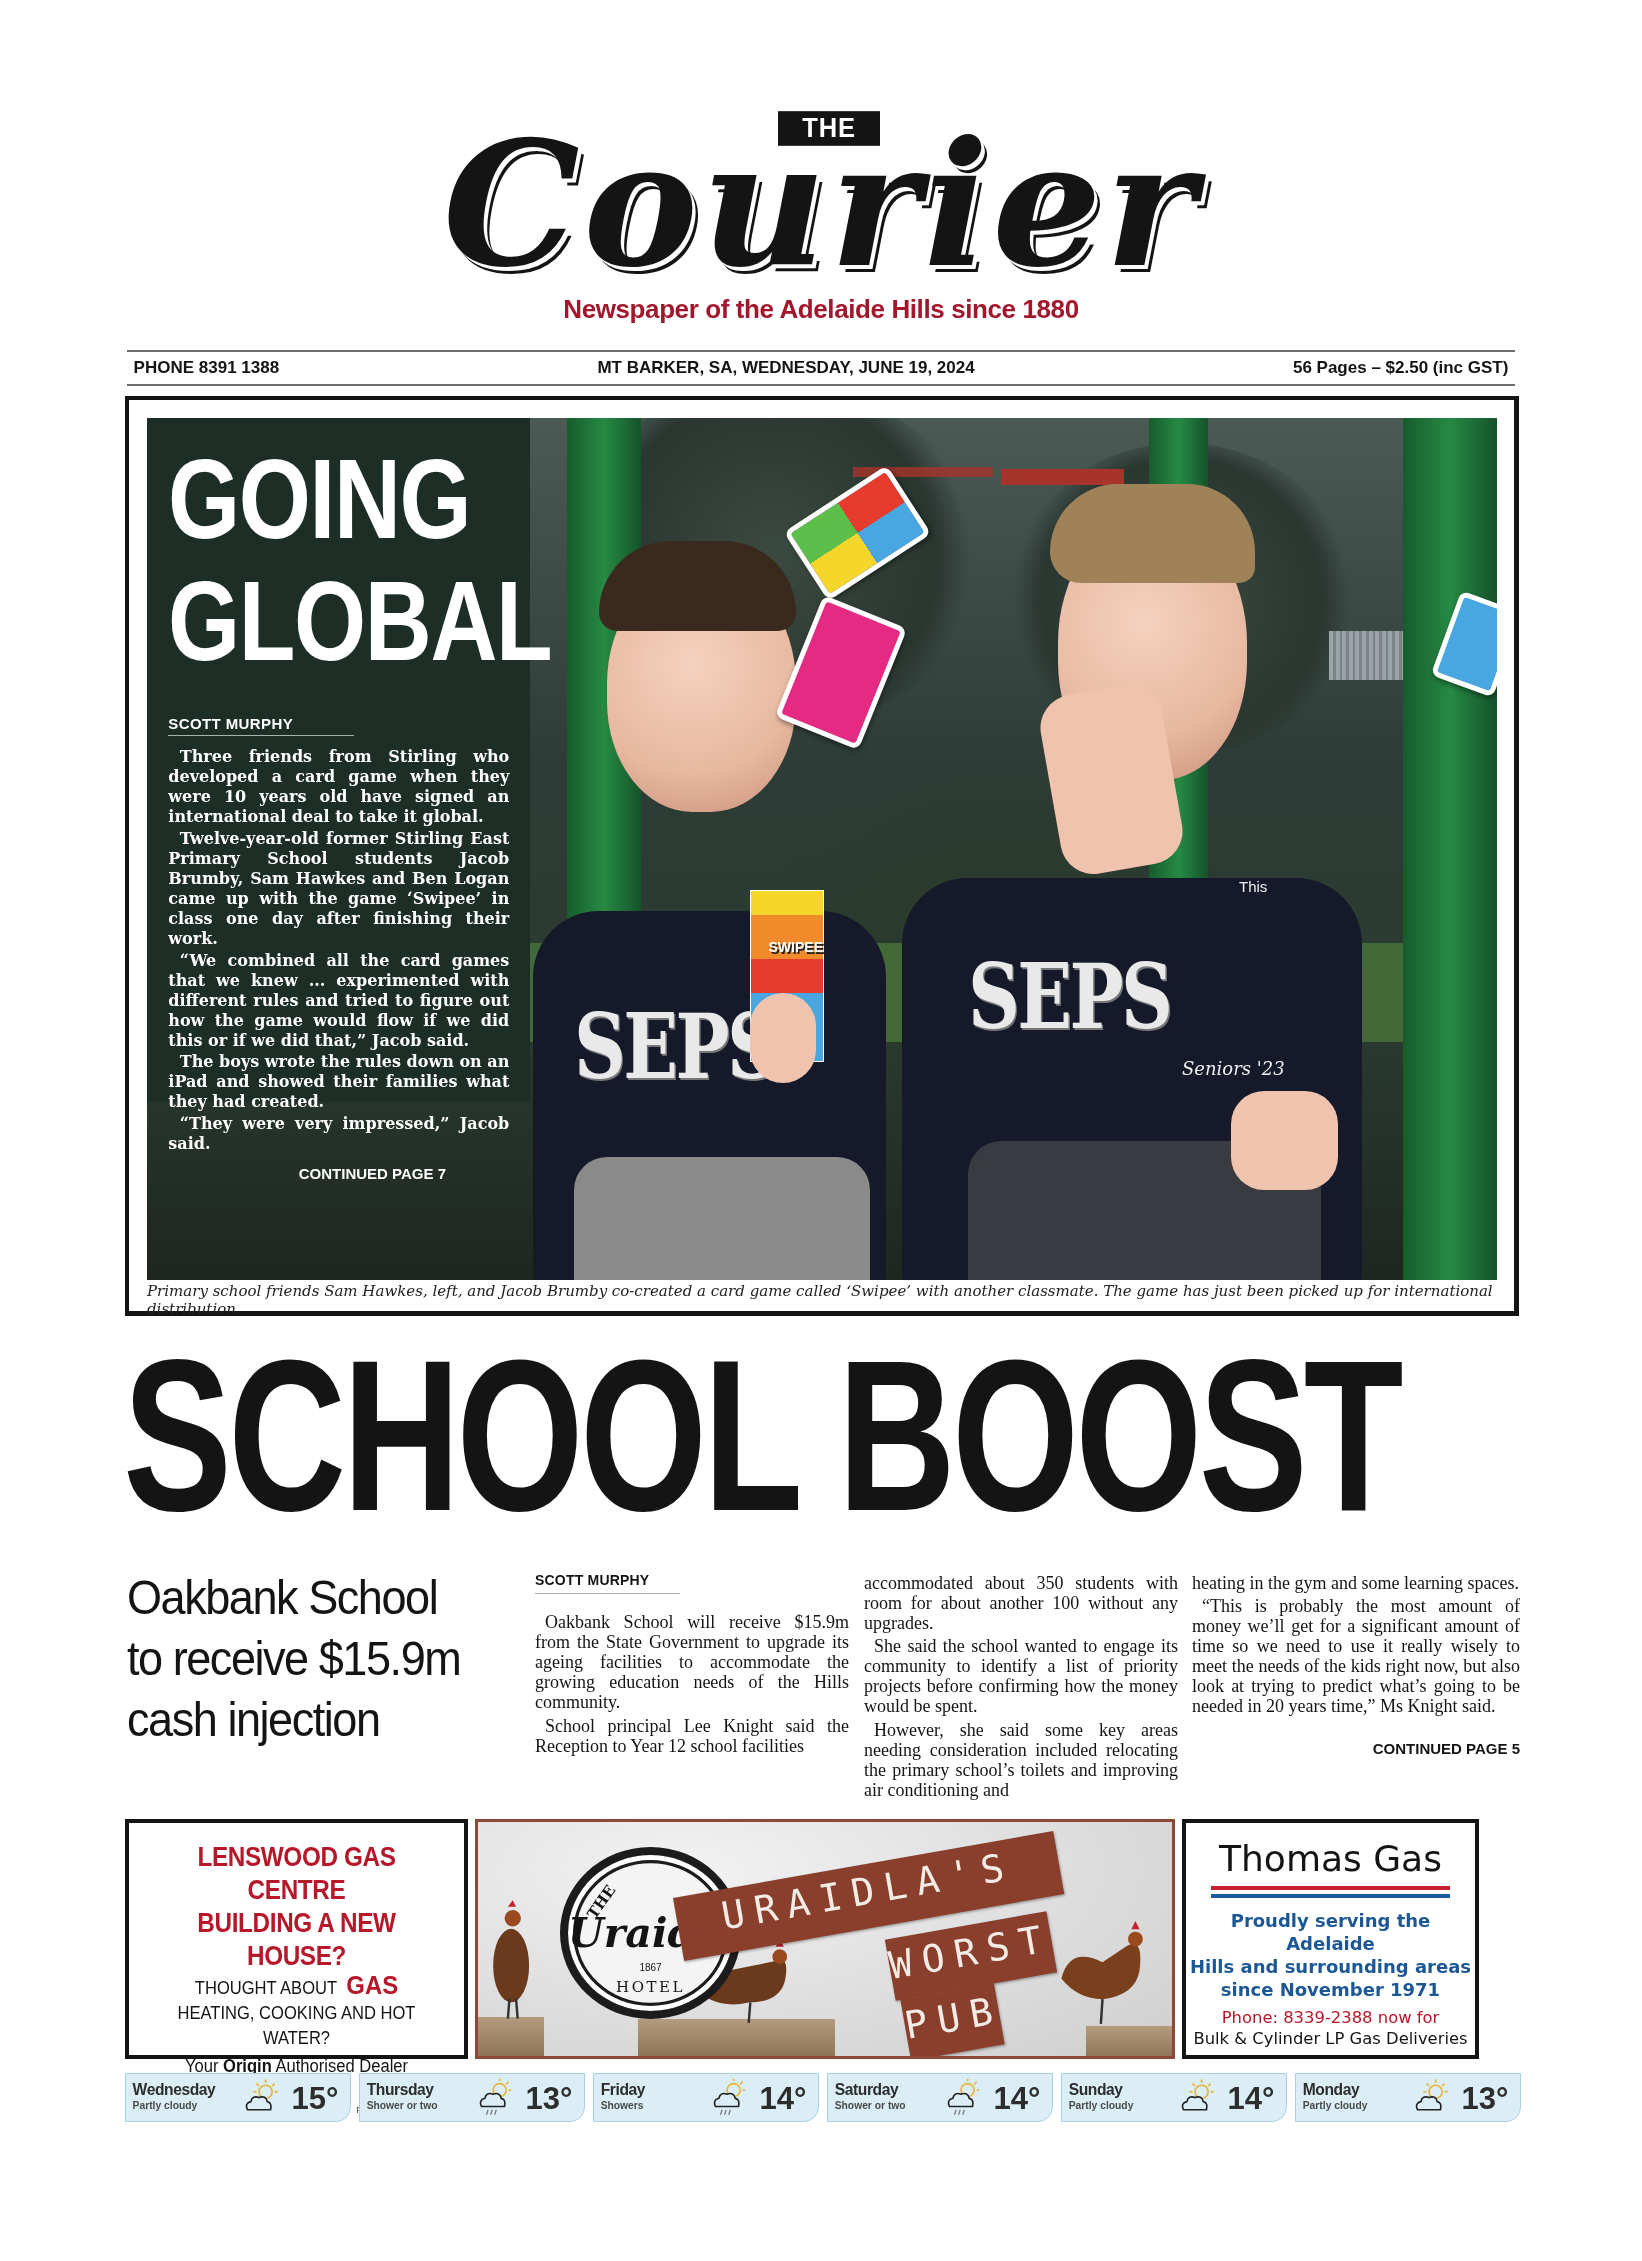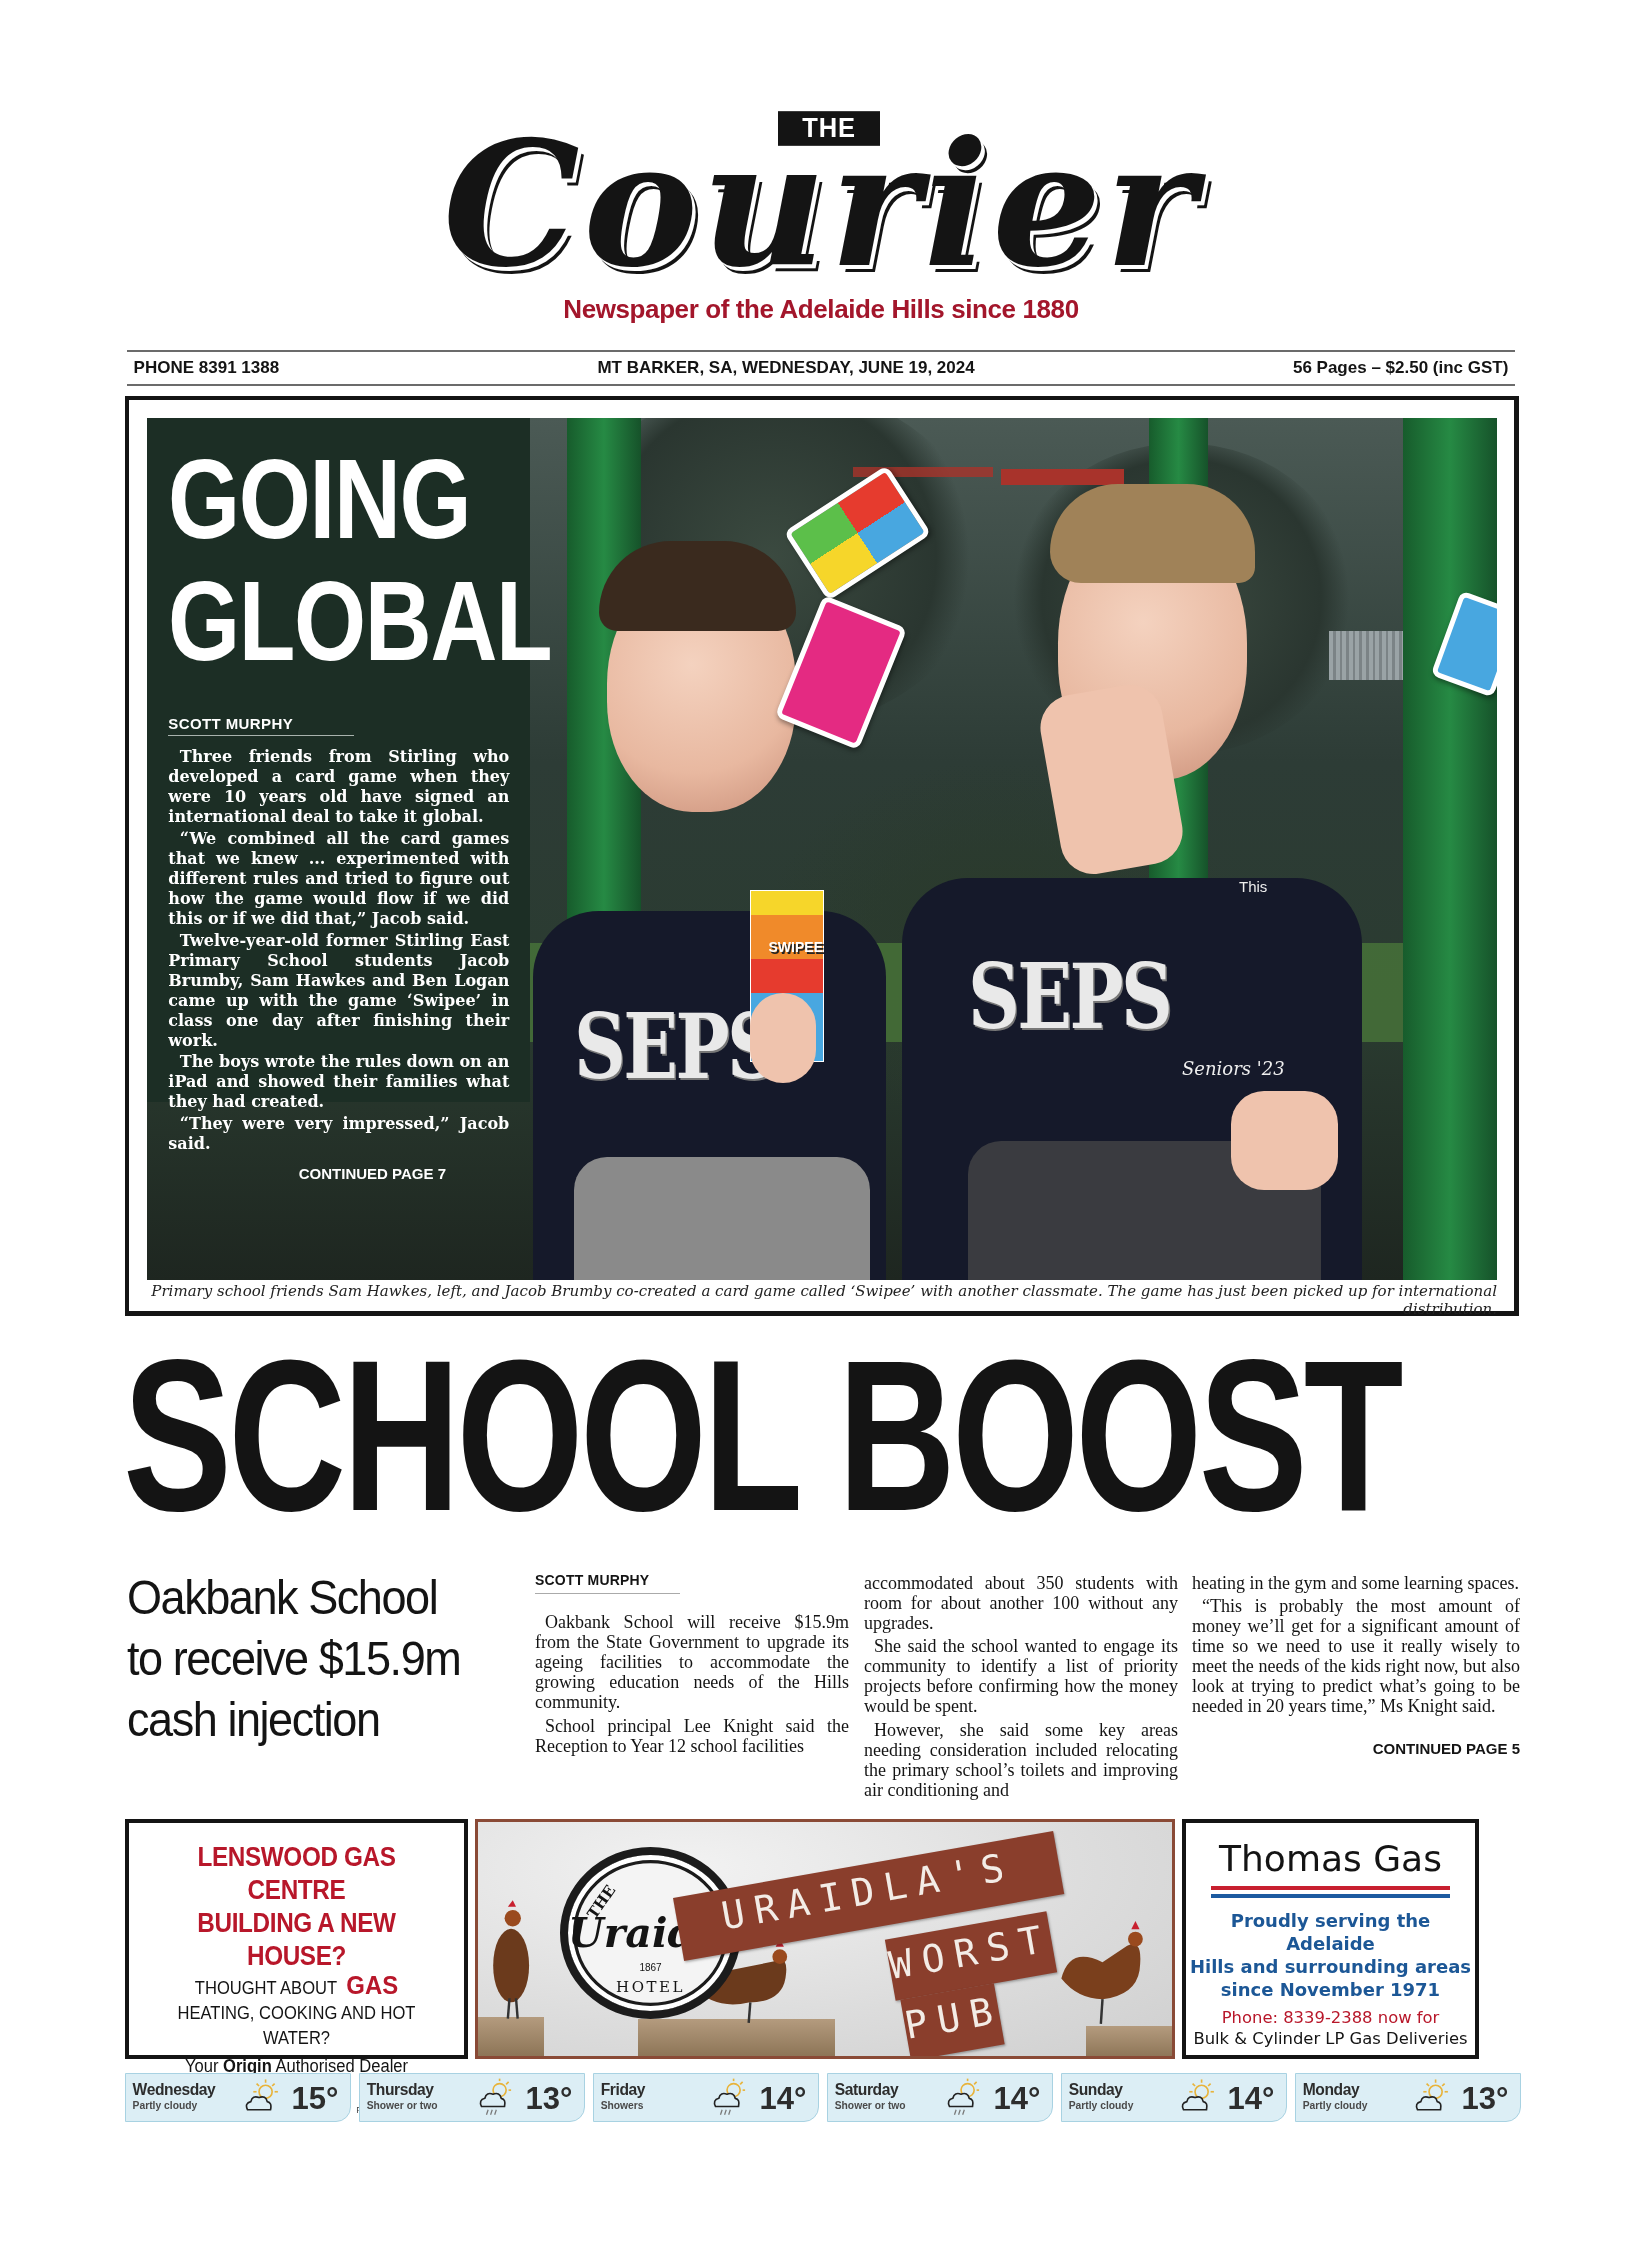--- a/index.html
+++ b/index.html
@@ -69,21 +69,21 @@
   .hair { position: absolute; }
   .jacket { position: absolute; background: #15192a; border-radius: 66px 66px 0 0; }
   .jacket-text { position: absolute; color: #e9e9e9; font-family: "DejaVu Serif", serif; font-weight: bold; font-size: 90px; letter-spacing: -3.3px; text-shadow: 1.6px 1.6px 0 #777; transform: scaleX(0.8); transform-origin: left; }
   .pants { position: absolute; border-radius: 33px 33px 0 0; }
   .hand { position: absolute; background: #efc3ad; border-radius: 33px; }
   .card { position: absolute; border: 5px solid #fff; border-radius: 8.2px; box-shadow: 1.6px 2.5px 5px rgba(0,0,0,.4); }
   .game-box { position: absolute; background: linear-gradient(180deg, #f6d62a 0 14%, #f08a2a 14% 40%, #e63b2e 40% 60%, #48a7e0 60% 100%); border: 1.6px solid #fff; }
   .game-box span { position: absolute; left: 0; right: 0; top: 48px; text-align: right; color: #fff; font-weight: bold; font-size: 25px; text-shadow: 1.6px 1.6px 0 #222; }
 
   .caption {
-    position: absolute; left: 18px; top: 882px; width: 1350px; text-align: right;
+    position: absolute; left: 18px; top: 882px; width: 1350px; text-align: left;
     font-family: "DejaVu Serif", serif; font-style: italic; font-size: 15px; line-height: 18px; color: #222;
   }
 
   
   .main-headline {
     position: absolute; left: 123px; top: 1337px; width: 1412px; height: 197px;
     font-family: "Liberation Sans", sans-serif; font-weight: bold; font-size: 215px; line-height: 197px;
     letter-spacing: -5px; color: #141414; white-space: nowrap;
     transform: scaleX(0.76); transform-origin: left top;
   }
@@ -195,22 +195,22 @@
     <div class="card" style="left:1297px;top:181px;width:66px;height:90px;transform:rotate(20deg);background:#48a7e0;"></div>
 
     <div class="story-panel">
       <div class="lead-headline">
         <div>GOING</div>
         <div>GLOBAL</div>
       </div>
       <div class="lead-byline">SCOTT MURPHY</div>
       <div class="lead-body">
         <p>Three friends from Stirling who developed a card game when they were 10 years old have signed an international deal to take it global.</p>
+        <p>Twelve-year-old former Stirling East Primary School students Jacob Brumby, Sam Hawkes and Ben Logan came up with the game ‘Swipee’ in class one day after finishing their work.</p>
         <p>“We combined all the card games that we knew ... experimented with different rules and tried to figure out how the game would flow if we did this or if we did that,” Jacob said.</p>
-        <p>Twelve-year-old former Stirling East Primary School students Jacob Brumby, Sam Hawkes and Ben Logan came up with the game ‘Swipee’ in class one day after finishing their work.</p>
         <p>The boys wrote the rules down on an iPad and showed their families what they had created.</p>
         <p>“They were very impressed,” Jacob said.</p>
       </div>
       <div class="lead-continued">CONTINUED PAGE 7</div>
     </div>
   </div>
   <div class="caption">Primary school friends Sam Hawkes, left, and Jacob Brumby co-created a card game called ‘Swipee’ with another classmate. The game has just been picked up for international distribution.</div>
 </div>
 
 <div class="main-headline">SCHOOL BOOST</div>

